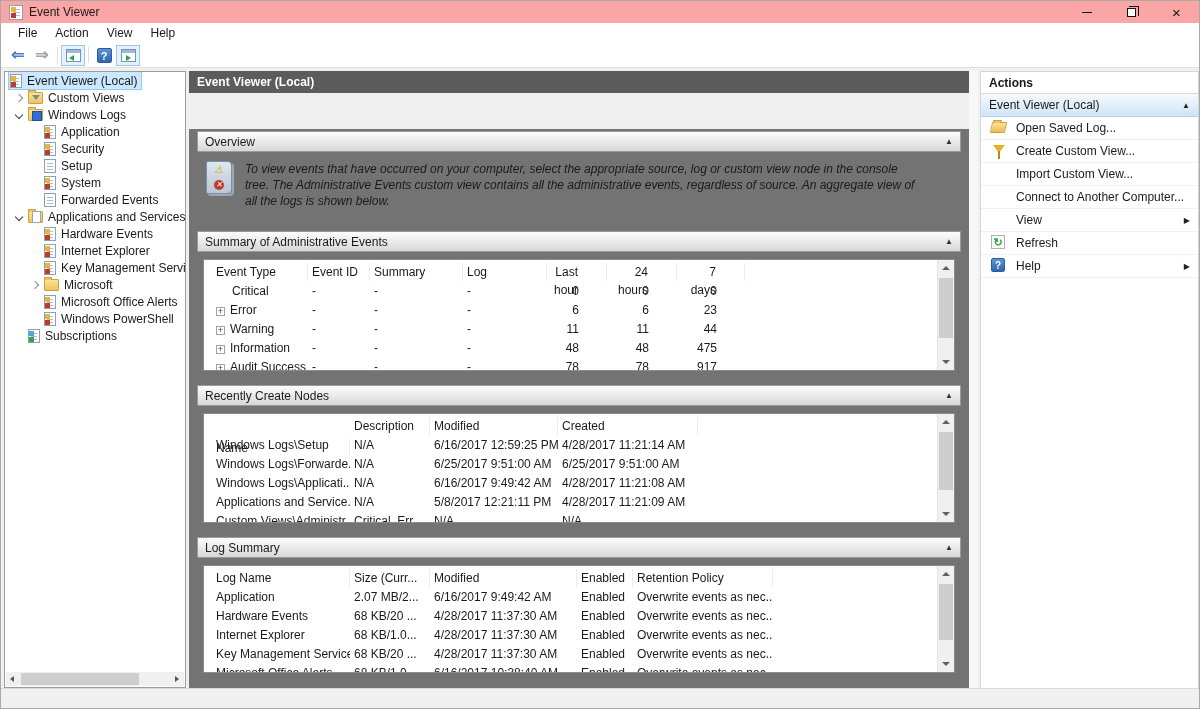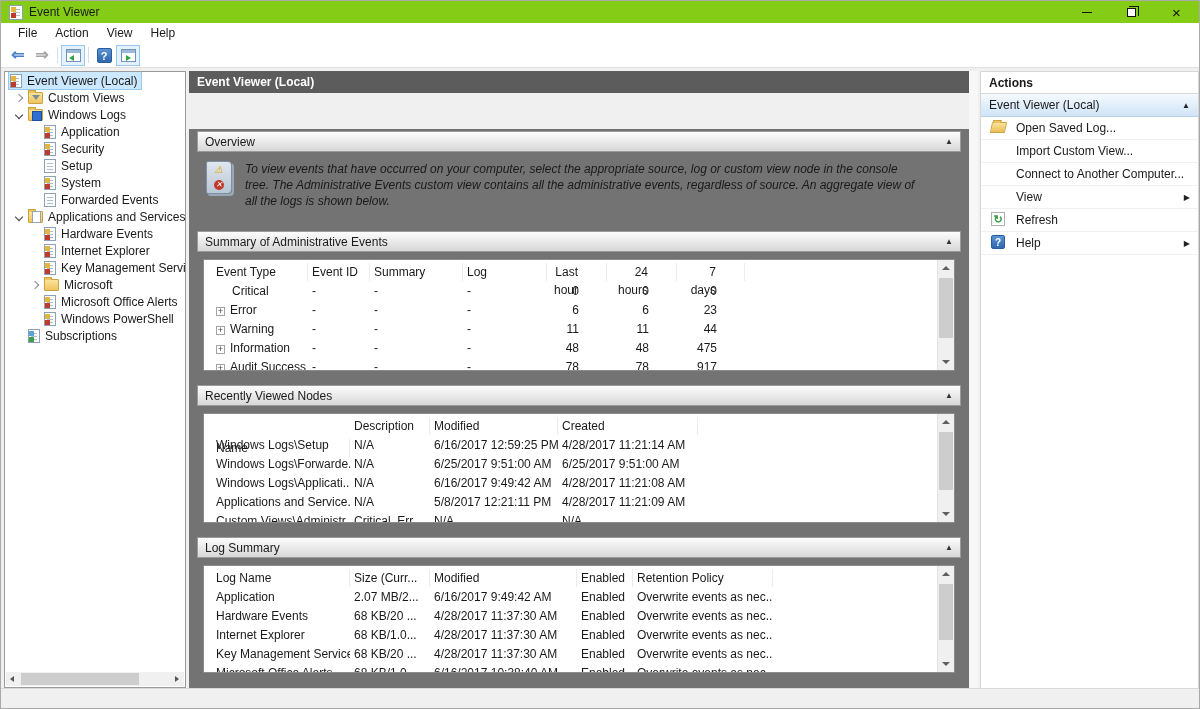--- a/index.html
+++ b/index.html
@@ -2,21 +2,21 @@
 <html><head>
 <meta charset="utf-8">
 <style>
   * { margin:0; padding:0; box-sizing:border-box; }
   html,body { background:#e8e8e8; }
   body { font-family:"Liberation Sans", sans-serif; font-size:12px; color:#1a1a1a; }
 
   .window { position:relative; width:1200px; height:709px; background:#ffffff; border:1px solid #a9a9a9; overflow:hidden; }
 
   
-  .titlebar { height:22px; display:flex; align-items:center; padding-left:8px; background:#84cc16; }
+  .titlebar { height:22px; display:flex; align-items:center; padding-left:8px; background:#fca5a5; }
   .app-icon { width:14px; height:15px; background:#fff; border:1px solid #8ea0b5; position:relative; margin-right:6px; }
   .app-icon::before { content:""; position:absolute; left:3px; right:2px; top:3px; height:9px;
       background:repeating-linear-gradient(#aebdcb 0 1px, transparent 1px 3px); }
   .app-icon::after { content:""; position:absolute; left:1px; top:1px; width:5px; height:5px;
       background:#e3b73d; box-shadow:0 6px 0 #c0392b; }
   .title-text { font-size:12px; }
   .caption-controls { position:absolute; top:0; right:0; display:flex; }
   .cap { width:45px; height:23px; display:flex; align-items:center; justify-content:center; color:#111; }
   .cap-min-glyph { width:10px; height:1px; background:#111; display:inline-block; }
   .cap-restore-glyph { width:9px; height:9px; border:1px solid #111; position:relative; background:#fff; display:inline-block; }
@@ -372,21 +372,21 @@
           <div class="vscroll">
             <span class="sb-btn sb-up"></span>
             <span class="sb-thumb" style="top:18px;height:60px;"></span>
             <span class="sb-btn sb-down"></span>
           </div>
         </div>
       </div>
 
       <div class="section">
         <div class="sec-head">
-          <span>Recently Viewed Nodes</span>
+          <span>Recently Create Nodes</span>
           <span class="collapse-btn">▲</span>
         </div>
         <div class="tablebox" style="height:110px;">
           <div class="lv">
               <div class="lv-head">
                 <div class="lv-hcell" style="width: 138px; margin-top: 44px;">Name</div>
                 <div class="lv-hcell" style="width: 80px;">Description</div>
                 <div class="lv-hcell" style="width: 128px;">Modified</div>
                 <div class="lv-hcell" style="width: 140px;">Created</div>
               </div>
@@ -498,20 +498,26 @@
       <span>Event Viewer (Local)</span>
       <span class="group-collapse">▲</span>
     </div>
     <div class="action-item">
       <span class="ai-icon">
           <span class="ic-openfolder"></span>
         </span>
       <span>Open Saved Log...</span>
     </div>
     <div class="action-item">
+      <span class="ai-icon">
+          <span class="ic-filter"></span>
+        </span>
+      <span>Create Custom View...</span>
+    </div>
+    <div class="action-item">
       <span class="ai-icon"></span>
       <span>Import Custom View...</span>
     </div>
     <div class="action-item">
       <span class="ai-icon"></span>
       <span>Connect to Another Computer...</span>
     </div>
     <div class="action-item">
       <span class="ai-icon"></span>
       <span>View</span>

